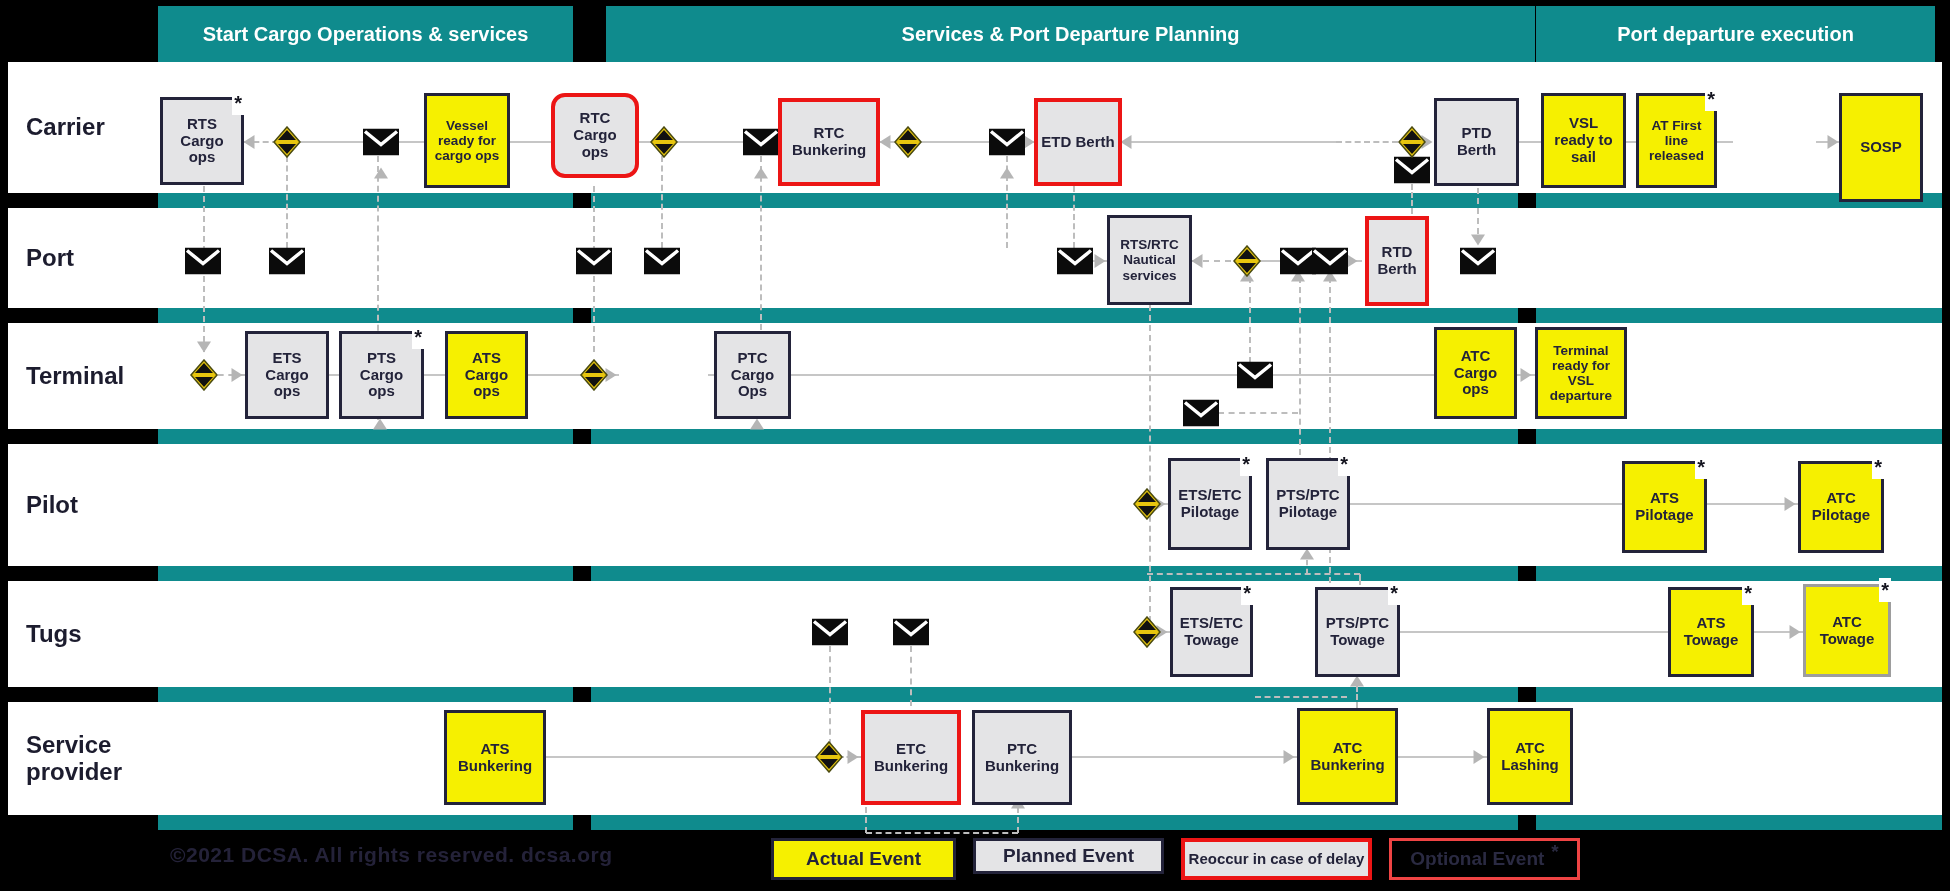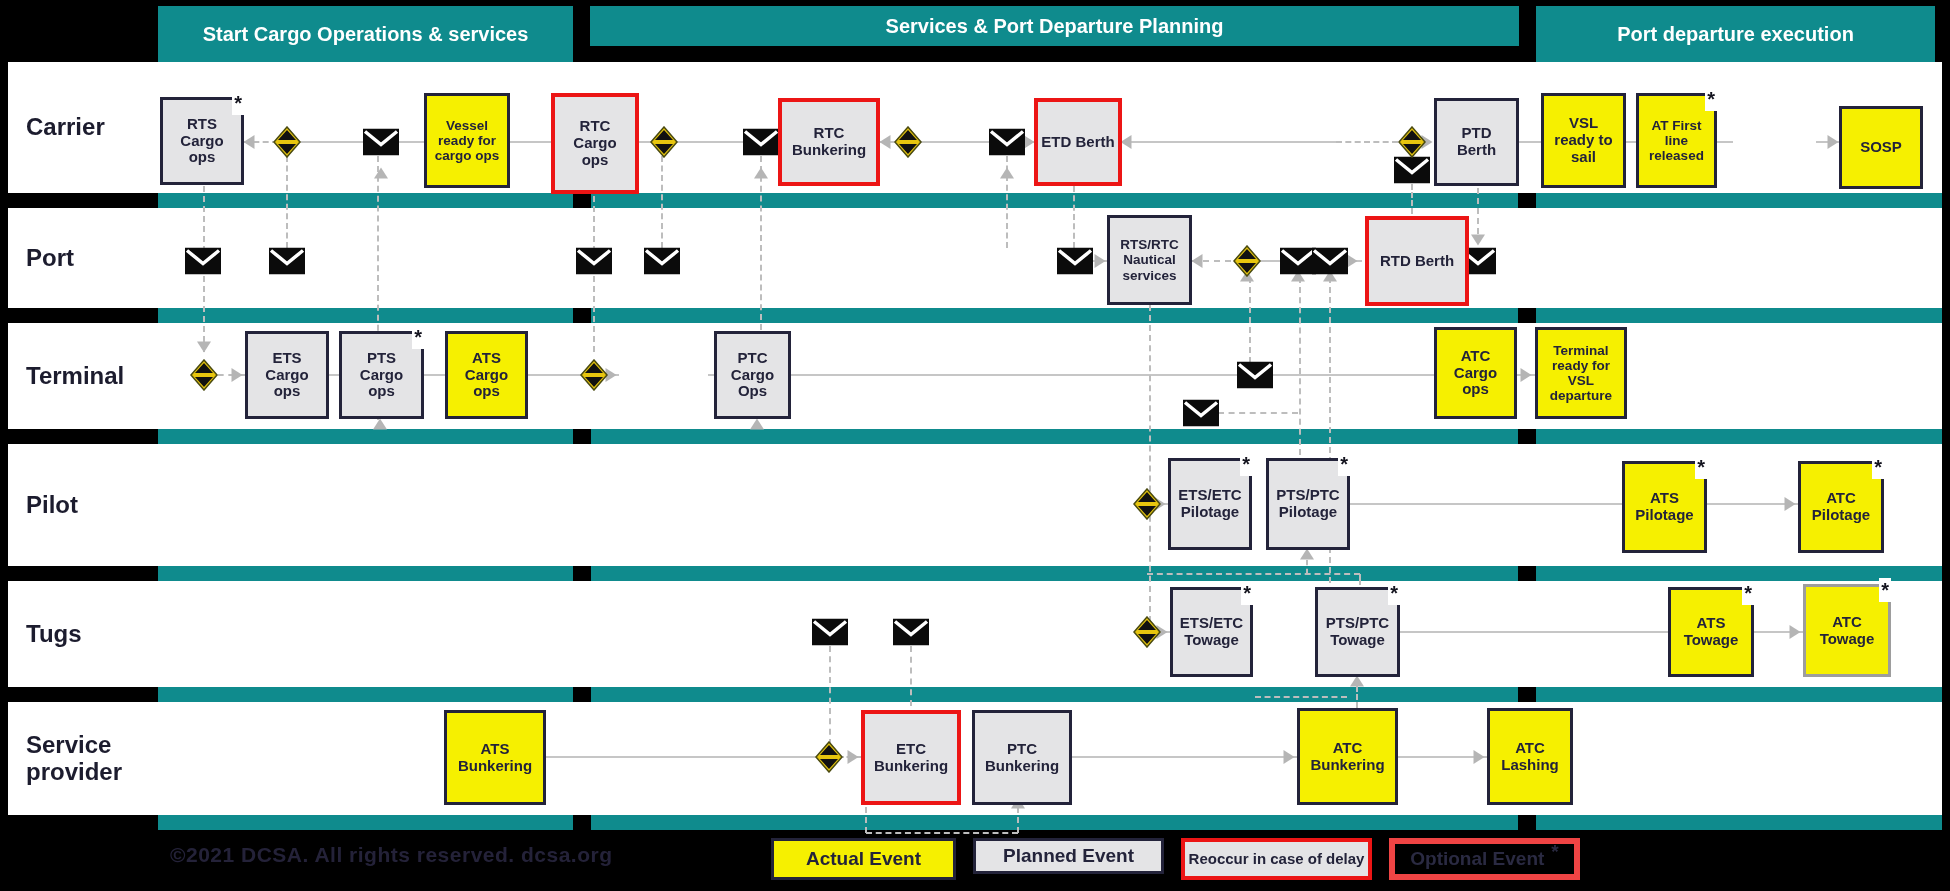--- a/index.html
+++ b/index.html
@@ -21,21 +21,21 @@
   .hd{position:absolute;border-top:2px dashed #bdbdbd;}
   .vd{position:absolute;border-left:2px dashed #bdbdbd;}
   .icon{position:absolute;transform:translate(-50%,-50%);line-height:0;}
   .ar{position:absolute;width:0;height:0;transform:translate(-50%,-50%);}
   .ar-r{border-top:7px solid transparent;border-bottom:7px solid transparent;border-left:11px solid #b5b5b5;}
   .ar-l{border-top:7px solid transparent;border-bottom:7px solid transparent;border-right:11px solid #b5b5b5;}
   .ar-u{border-left:7px solid transparent;border-right:7px solid transparent;border-bottom:11px solid #b5b5b5;}
   .ar-d{border-left:7px solid transparent;border-right:7px solid transparent;border-top:11px solid #b5b5b5;}
   .legend{font-size:19px;}
   .legend.small{font-size:15px;}
-  .optional-legend{background:transparent;border:6px solid #ef4444;color:#2a2a42;}
+  .optional-legend{background:transparent;border:3px solid #ef4444;color:#2a2a42;}
   .leg-ast{margin-left:7px;font-size:19px;position:relative;top:-7px;font-weight:900;}
   #copyright{position:absolute;left:170px;top:843px;font-size:21px;font-weight:700;color:#242239;letter-spacing:.5px;}
 </style>
 </head>
 <body>
 
 <div id="stage">
     <div class="lane" style="left: 8px; top: 62px; width: 1934px; height: 131px;"></div>
     <div class="lane-label" style="left: 12px; top: 62px; width: 144px; height: 131px;">Carrier</div>
     <div class="bar" style="left: 158px; top: 193px; width: 1784px; height: 15px;"></div>
@@ -60,21 +60,21 @@
     <div class="lane-label" style="left: 12px; top: 581px; width: 144px; height: 106px;">Tugs</div>
     <div class="bar" style="left: 158px; top: 687px; width: 1784px; height: 15px;"></div>
     <div class="notch" style="left: 573px; top: 687px; width: 18px; height: 15px;"></div>
     <div class="notch" style="left: 1518px; top: 687px; width: 18px; height: 15px;"></div>
     <div class="lane" style="left: 8px; top: 702px; width: 1934px; height: 113px;"></div>
     <div class="lane-label" style="left: 12px; top: 702px; width: 144px; height: 113px;">Service provider</div>
     <div class="bar" style="left: 158px; top: 815px; width: 1784px; height: 15px;"></div>
     <div class="notch" style="left: 573px; top: 815px; width: 18px; height: 15px;"></div>
     <div class="notch" style="left: 1518px; top: 815px; width: 18px; height: 15px;"></div>
     <div class="phase" style="left: 158px; top: 6px; width: 415px; height: 56px;">Start Cargo Operations &amp; services</div>
-    <div class="phase" style="left: 590px; top: 6px; width: 929px; height: 40px;">Services &amp; Port Departure Planning</div>
+    <div class="phase" style="left: 606px; top: 6px; width: 929px; height: 56px;">Services &amp; Port Departure Planning</div>
     <div class="phase" style="left: 1536px; top: 6px; width: 399px; height: 56px;">Port departure execution</div>
     <div class="hl" style="left: 278px; top: 141px; width: 146px;"></div>
     <div class="hl" style="left: 510px; top: 141px; width: 41px;"></div>
     <div class="hl" style="left: 639px; top: 141px; width: 139px;"></div>
     <div class="hl" style="left: 880px; top: 141px; width: 154px;"></div>
     <div class="hl" style="left: 1121px; top: 141px; width: 215px;"></div>
     <div class="hl" style="left: 1519px; top: 141px; width: 22px;"></div>
     <div class="hl" style="left: 1626px; top: 141px; width: 10px;"></div>
     <div class="hl" style="left: 1717px; top: 141px; width: 16px;"></div>
     <div class="hl" style="left: 1816px; top: 141px; width: 23px;"></div>
@@ -271,46 +271,46 @@
         <polygon points="14,4 23,14 5,14" fill="#111"></polygon>
         <polygon points="14,28 23,18 5,18" fill="#111"></polygon>
       </svg></div>
     <div class="node planned" style="left: 160px; top: 97px; width: 84px; height: 88px;">
       <span>RTS Cargo ops</span>
       <span class="ast">*</span>
     </div>
     <div class="node actual small" style="left: 424px; top: 93px; width: 86px; height: 95px;">
       <span>Vessel ready for cargo ops</span>
     </div>
-    <div class="node reoccur" style="left: 551px; top: 93px; width: 88px; height: 101px;">
+    <div class="node reoccur" style="left: 551px; top: 93px; width: 88px; height: 85px; border-radius: 14px;">
       <span>RTC Cargo ops</span>
     </div>
     <div class="node reoccur" style="left: 778px; top: 98px; width: 102px; height: 88px;">
       <span>RTC Bunkering</span>
     </div>
     <div class="node reoccur" style="left: 1034px; top: 98px; width: 88px; height: 88px;">
       <span>ETD Berth</span>
     </div>
     <div class="node planned" style="left: 1434px; top: 98px; width: 85px; height: 88px;">
       <span>PTD Berth</span>
     </div>
     <div class="node actual" style="left: 1541px; top: 93px; width: 85px; height: 95px;">
       <span>VSL ready to sail</span>
     </div>
     <div class="node actual small" style="left: 1636px; top: 93px; width: 81px; height: 95px;">
       <span>AT First line released</span>
       <span class="ast">*</span>
     </div>
-    <div class="node actual" style="left: 1839px; top: 93px; width: 84px; height: 83px; margin-top: 13px;">
+    <div class="node actual" style="left: 1839px; top: 93px; width: 84px; height: 109px;">
       <span>SOSP</span>
     </div>
     <div class="node planned small" style="left: 1107px; top: 215px; width: 85px; height: 90px;">
       <span>RTS/RTC Nautical services</span>
     </div>
-    <div class="node reoccur" style="left: 1365px; top: 216px; width: 104px; height: 90px;">
+    <div class="node reoccur" style="left: 1365px; top: 216px; width: 64px; height: 90px;">
       <span>RTD Berth</span>
     </div>
     <div class="node planned" style="left: 245px; top: 331px; width: 84px; height: 88px;">
       <span>ETS Cargo ops</span>
     </div>
     <div class="node planned" style="left: 339px; top: 331px; width: 85px; height: 88px;">
       <span>PTS Cargo ops</span>
       <span class="ast">*</span>
     </div>
     <div class="node actual" style="left: 445px; top: 331px; width: 83px; height: 88px;">

